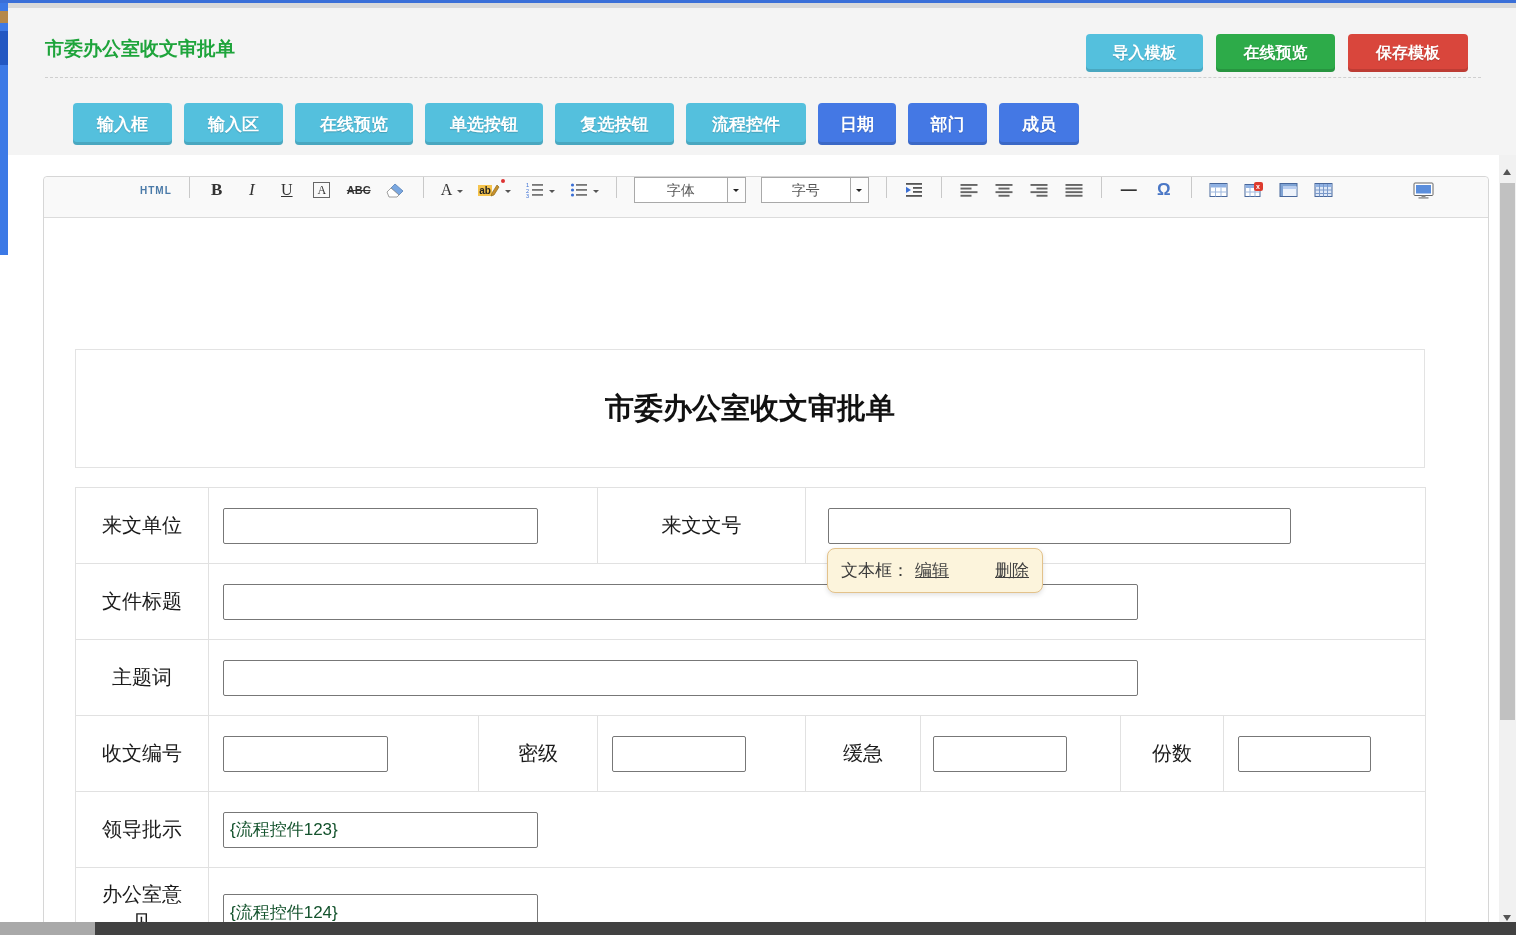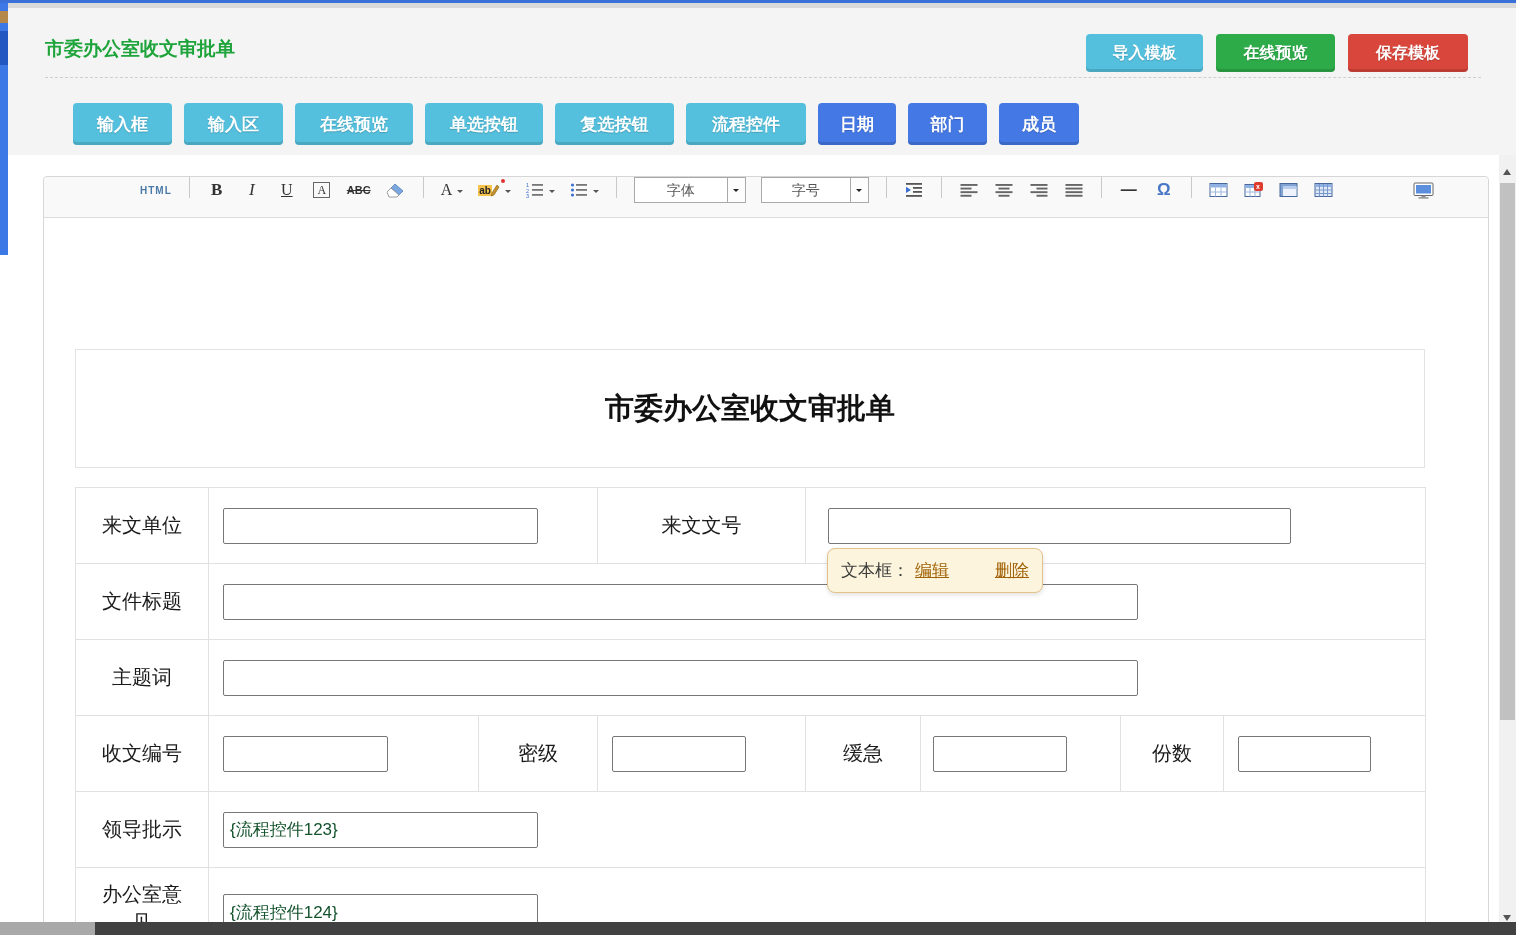--- a/index.html
+++ b/index.html
@@ -79,21 +79,21 @@
   input.fld{height:36px;border:1px solid #777;border-radius:2px;background:#fff;font-size:17px;color:#14532d;
             padding:0 6px;box-sizing:border-box;display:block;font-family:"Liberation Sans",sans-serif;}
   .ml14{margin-left:14px}.ml12{margin-left:12px}.ml22{margin-left:22px}
   .fw315{width:315px}.fw463{width:463px}.fw915{width:915px}.fw165{width:165px}.fw134{width:134px}.fw133{width:133px}
   .mt26{margin-top:26px}
 
   
   .tooltip{position:absolute;left:827px;top:548px;height:43px;padding:0 13px;display:flex;align-items:center;
            background:#fcf4dc;border:1px solid #e3c28b;border-radius:8px;box-shadow:0 2px 5px rgba(0,0,0,0.12);
            font-size:17px;color:#3c3c3c;z-index:30;}
-  .tooltip a{color:#a16207;text-decoration:underline;cursor:pointer;}
+  .tooltip a{color:#404040;text-decoration:underline;cursor:pointer;}
   .tooltip .edit{margin-left:6px;}
   .tooltip .del{margin-left:46px;}
 
   
   .vscroll{position:absolute;left:1499px;top:155px;width:17px;height:780px;background:#f1f1f1;z-index:10;}
   .vs-up{position:absolute;left:4px;top:10px;width:0;height:0;border:4.5px solid transparent;border-bottom:6px solid #555;}
   .vs-thumb{position:absolute;left:1px;top:28px;width:15px;height:537px;background:#c1c1c1;}
   .vs-down{position:absolute;left:4px;bottom:10px;width:0;height:0;border:4.5px solid transparent;border-top:6px solid #555;}
 </style>
 </head>

